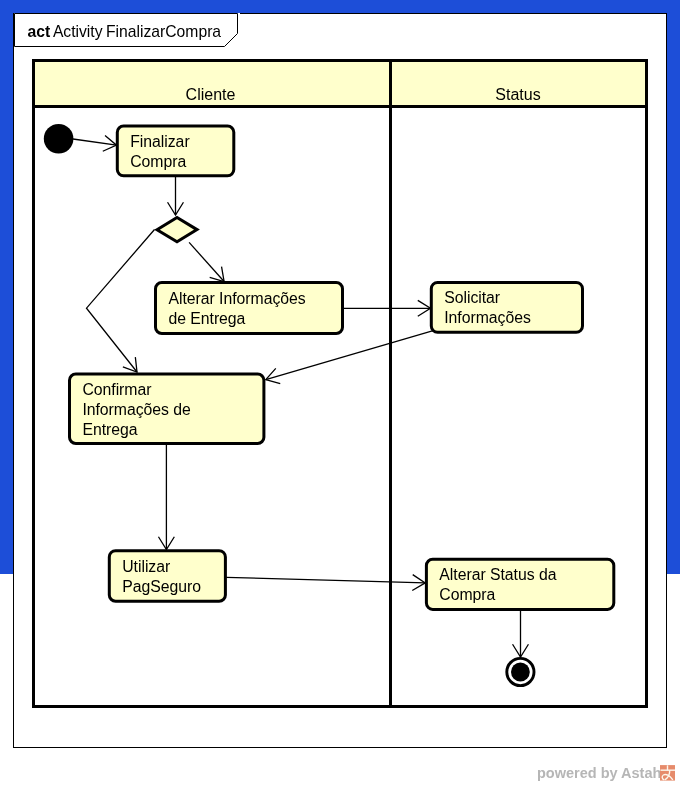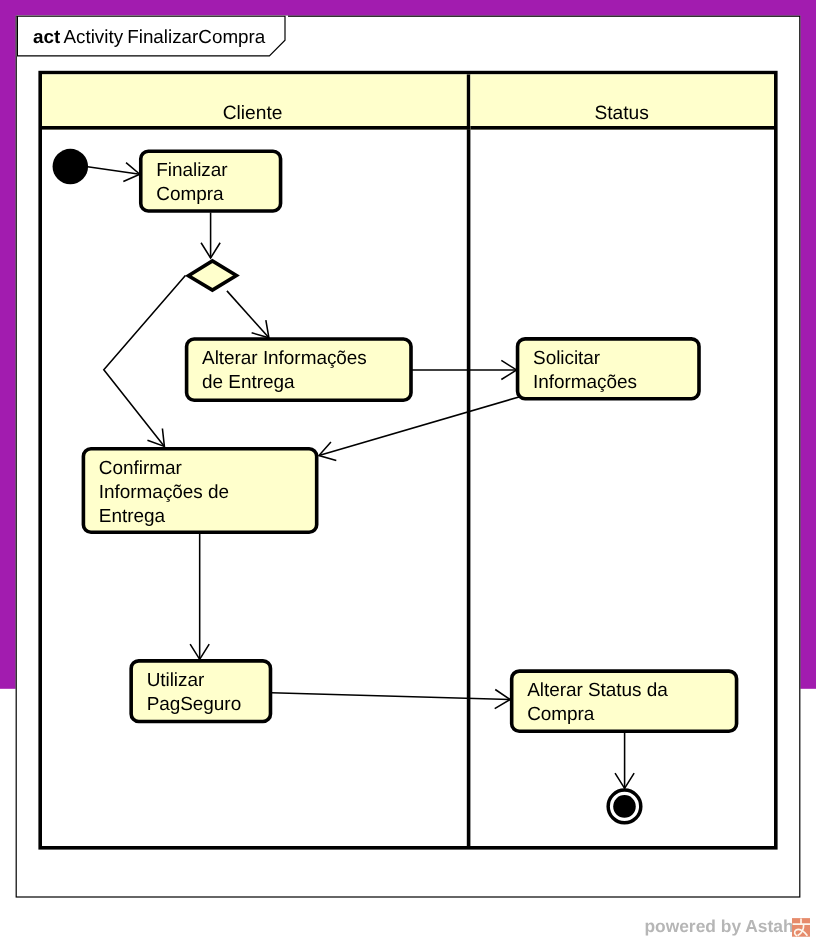--- a/index.html
+++ b/index.html
@@ -1,18 +1,18 @@
 <!DOCTYPE html>
 <html><head>
 <meta charset="utf-8">
 <title>act Activity FinalizarCompra</title>
 <style>
   html,body{margin:0;padding:0;background:#ffffff;}
   body{width:680px;height:786px;font-family:"Liberation Sans",sans-serif;overflow:hidden;}
-  #root{position:relative;width:680px;height:574px;background:#a21caf;}
+  #root{position:relative;width:680px;height:574px;background:#1d4ed8;}
 
   
   #outer-frame{position:absolute;box-sizing:border-box;left:13px;top:13px;width:654px;height:735px;
     border:1px solid #000;background:#fff;}
 
   
   #title-tab{position:absolute;left:14px;top:13px;width:226px;height:34px;background:#fff;}
   #title-tab-shape{position:absolute;left:0;top:0;}
   #title-text{position:absolute;left:13.6px;top:7px;font-size:15.7px;color:#000;
     white-space:nowrap;line-height:24px;word-spacing:-0.9px;}

